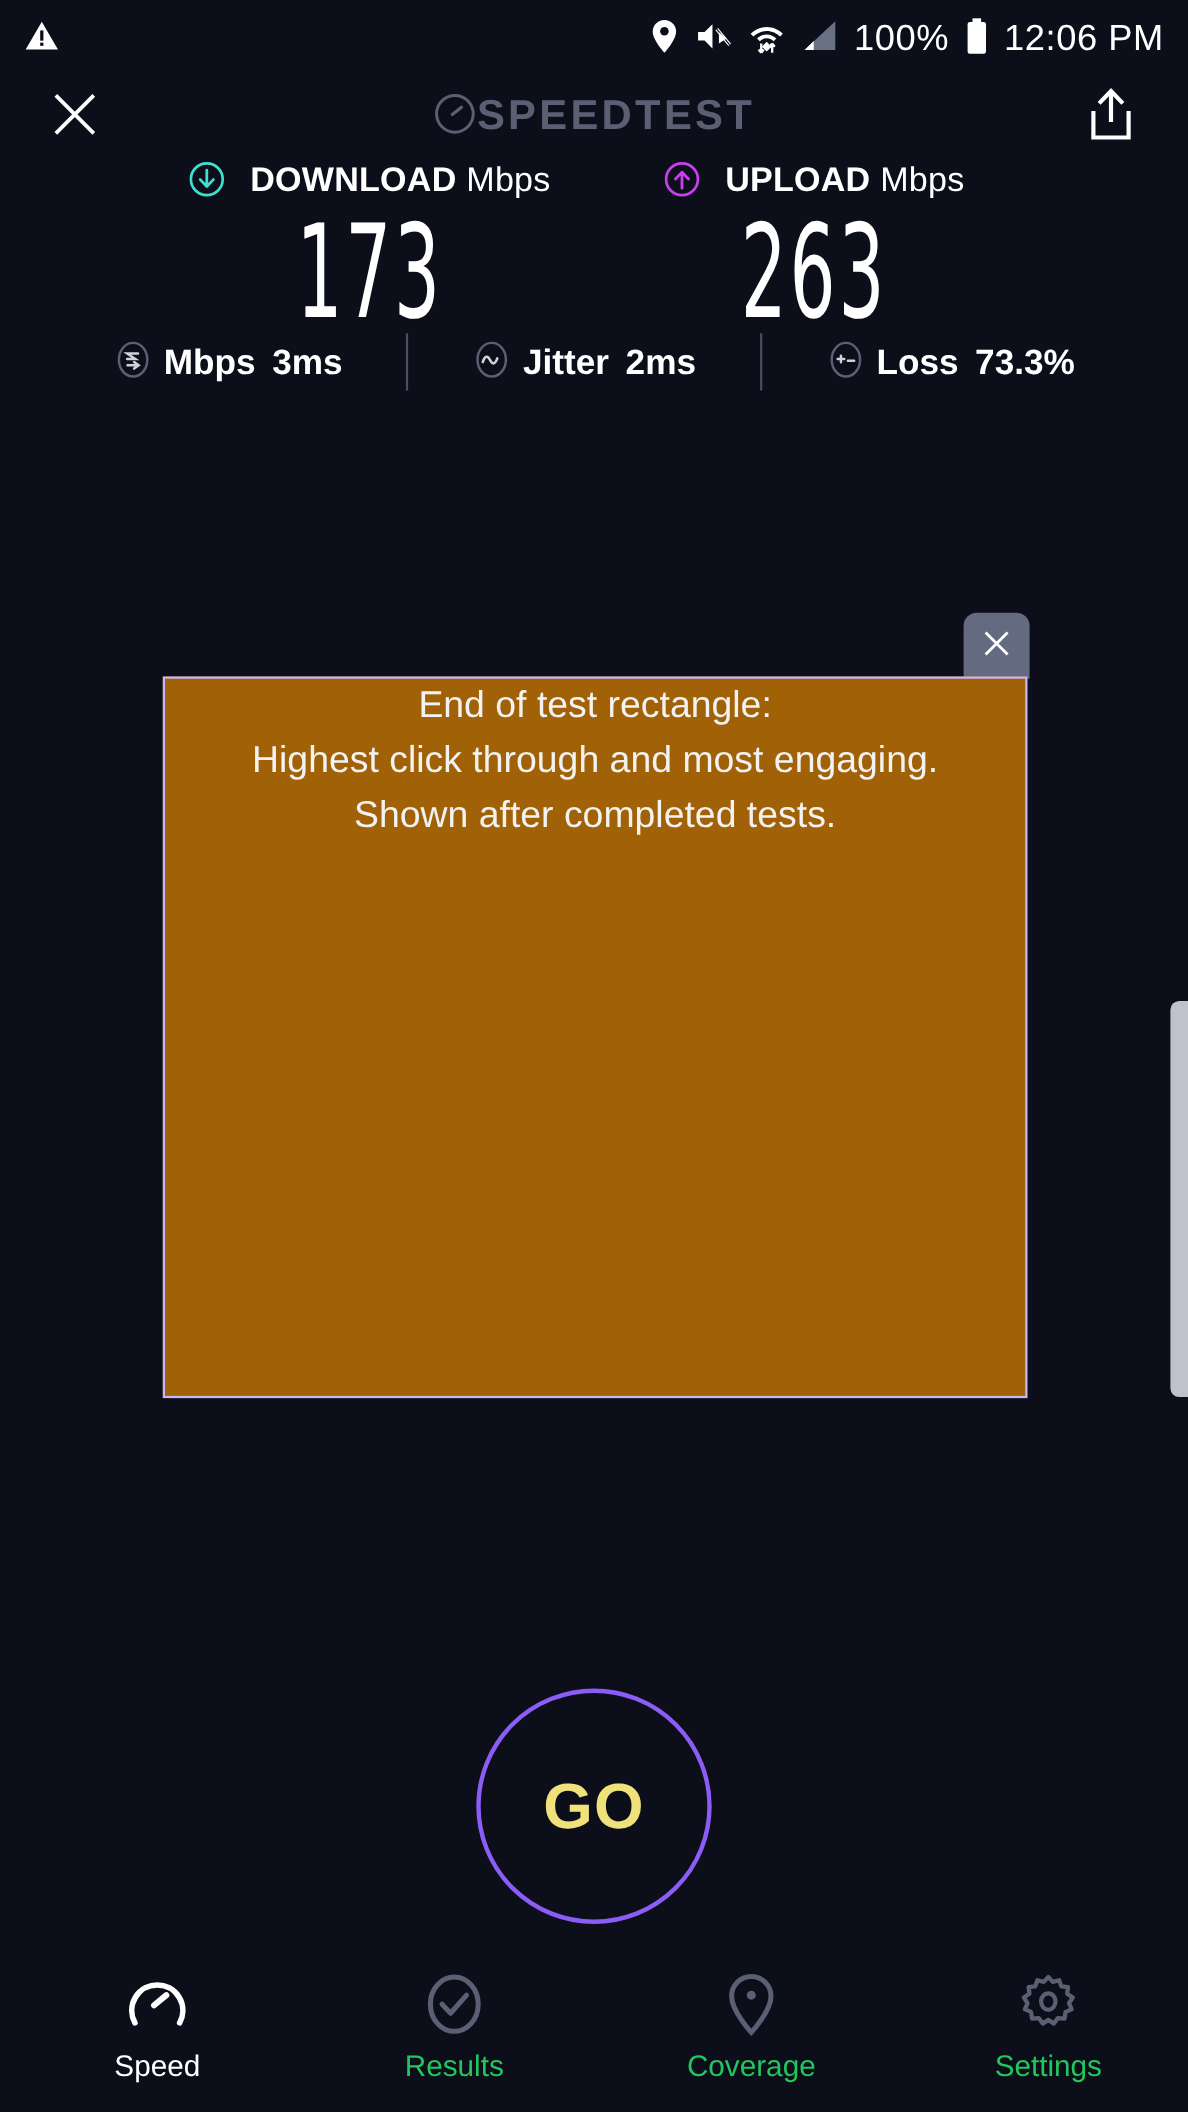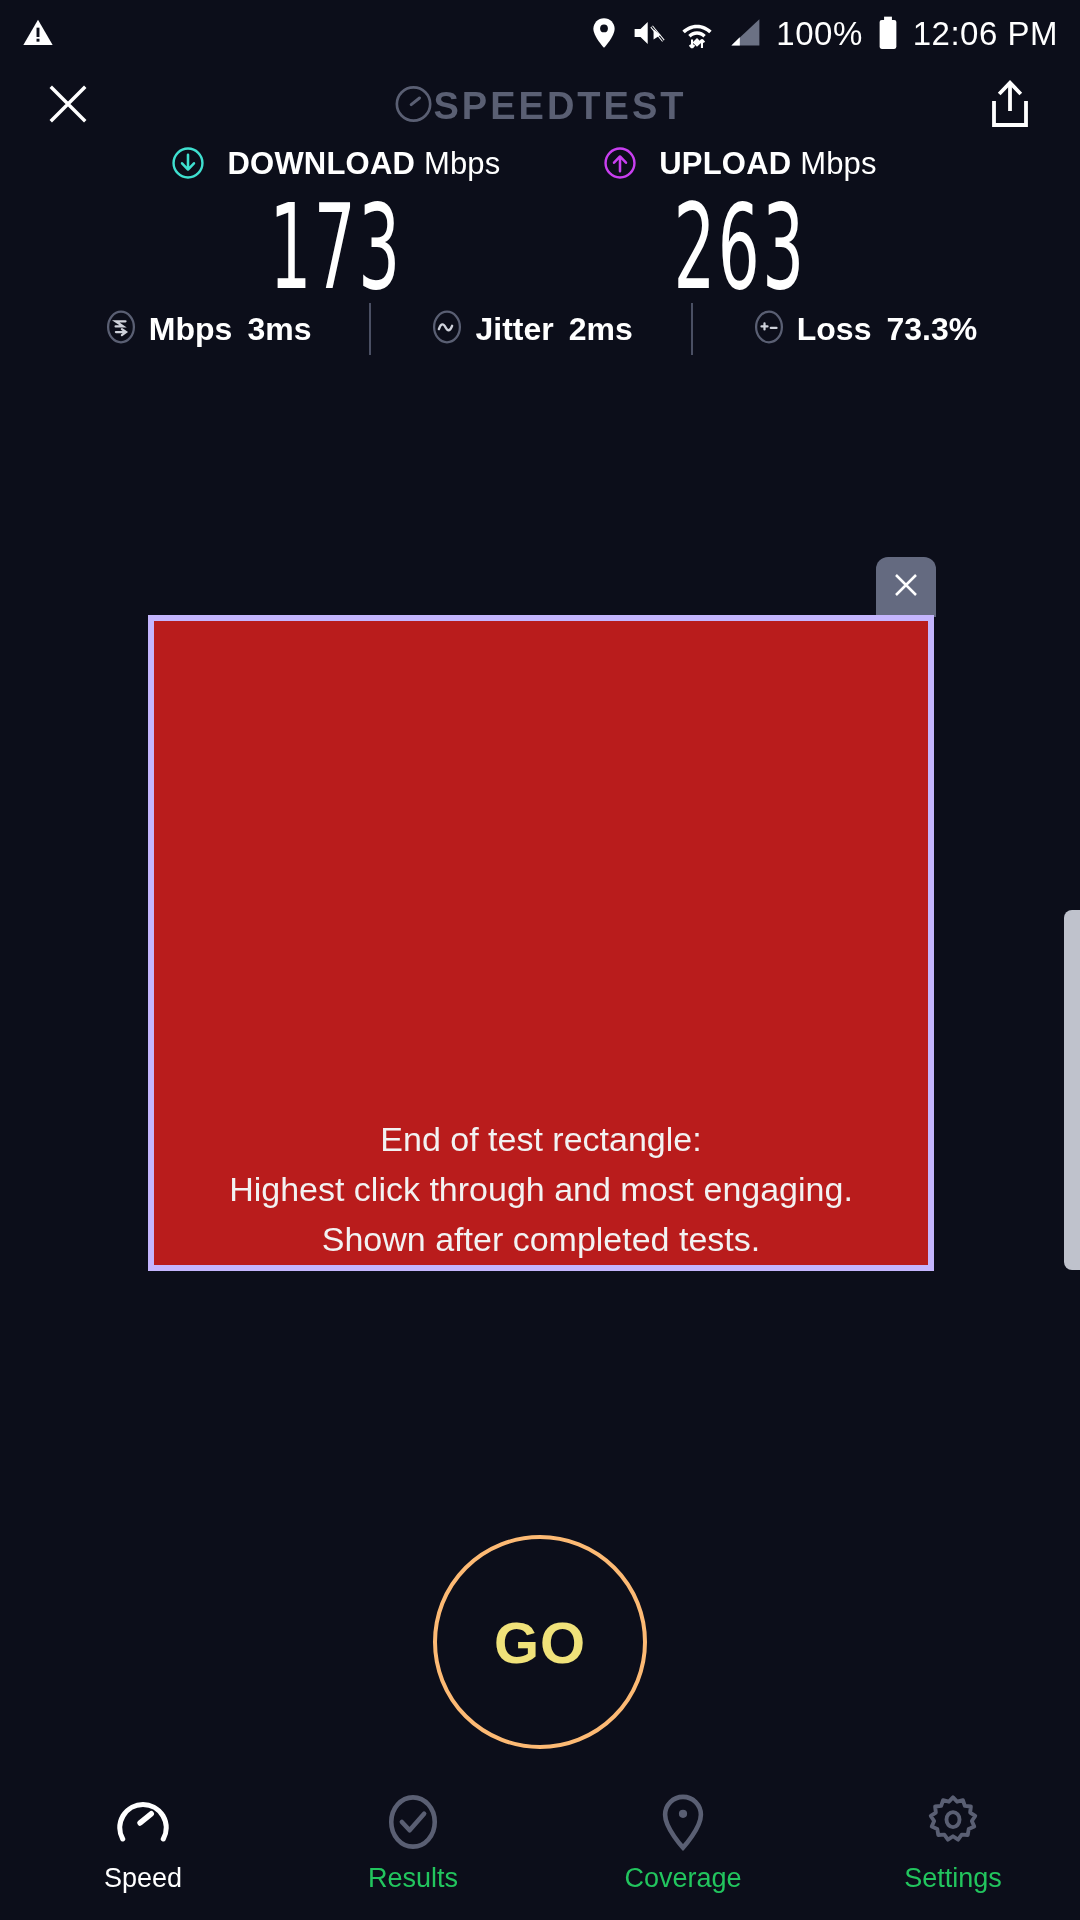--- a/index.html
+++ b/index.html
@@ -111,23 +111,23 @@
   .mspacer { width:58px; }
   .mspacer2 { width:58px; }
 
   
   .ad-wrap {
     position:absolute; left:148px; top:615px;
     width:786px; height:656px;
   }
   .ad-box {
     position:absolute; inset:0;
-    background:#b91c1c;
-    border:6px solid #c4b5fd;
-    display:flex; align-items:flex-end; justify-content:center;
+    background:#a16207;
+    border:2px solid #c4b5fd;
+    display:flex; align-items:flex-start; justify-content:center;
   }
   .ad-text {
     color:#f2f2f2;
     font-size:34px;
     line-height:1.47;
     text-align:center;
     font-weight:400;
     padding:0 10px;
     white-space:pre-line;
   }
@@ -151,21 +151,21 @@
     background:#bfc2cc;
     border-radius:8px 0 0 8px;
     cursor:pointer;
   }
 
   
   .go-btn {
     position:absolute;
     left:50%; top:1535px; transform:translateX(-50%);
     width:214px; height:214px;
-    border:4px solid #fdba74;
+    border:4px solid #8b5cf6;
     border-radius:50%;
     display:flex; align-items:center; justify-content:center;
     background:transparent;
     cursor:pointer;
   }
   .go-label {
     font-size:58px; font-weight:700; color:#f0e27a;
     letter-spacing:1px;
   }
 

